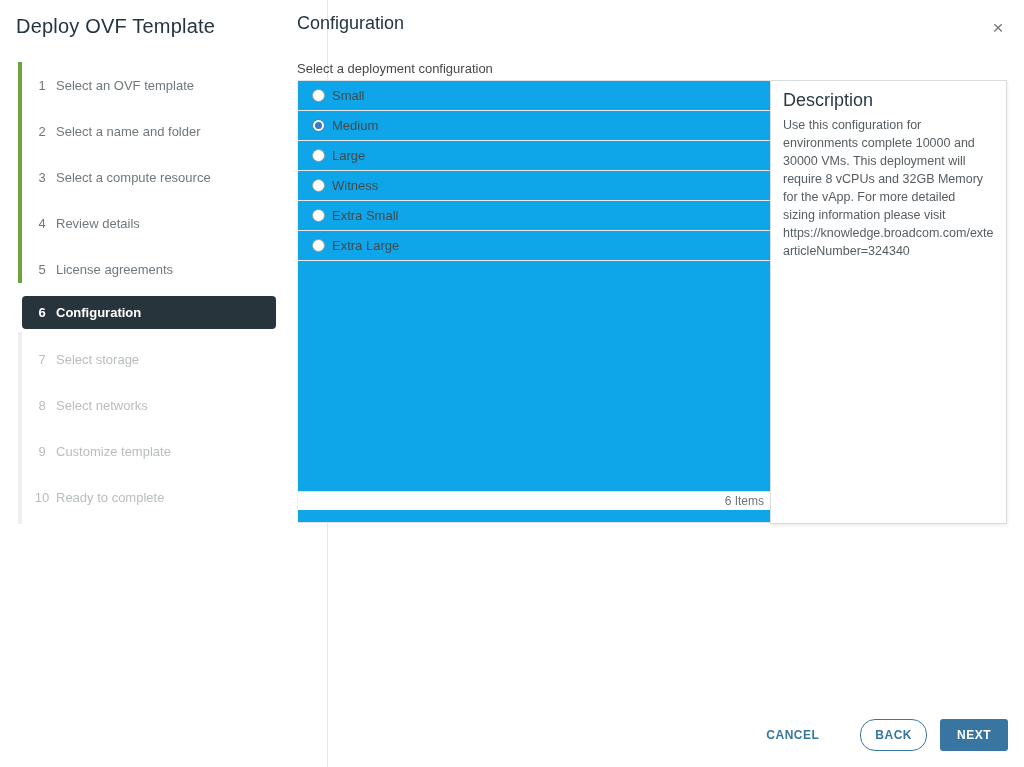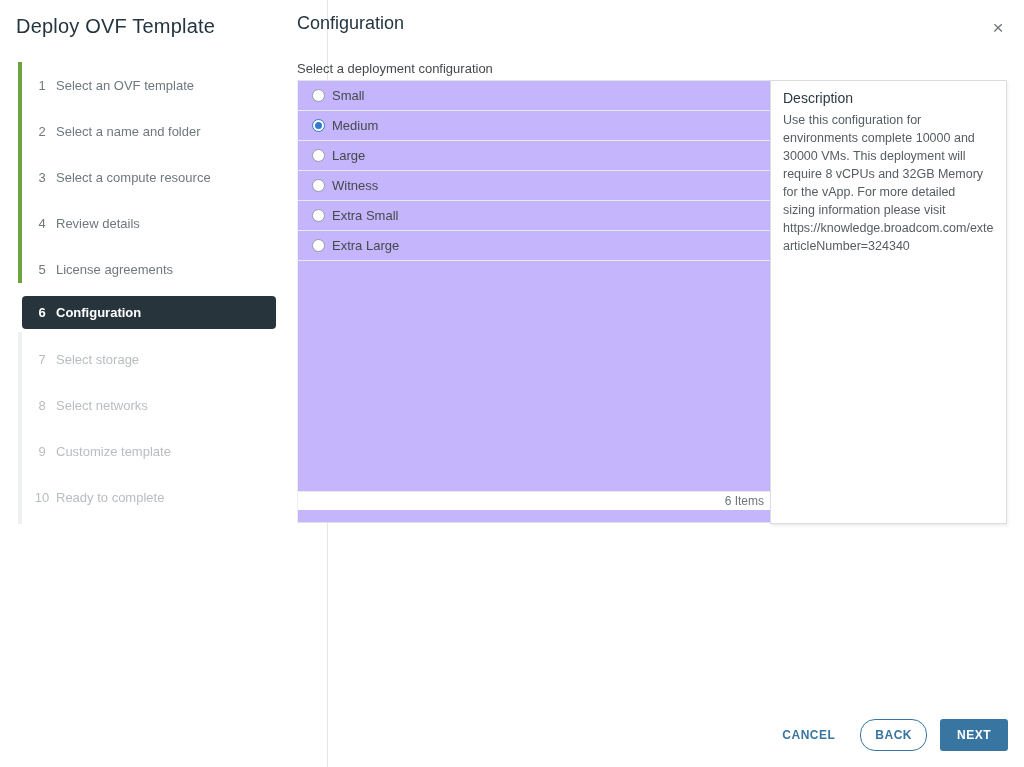--- a/index.html
+++ b/index.html
@@ -62,21 +62,21 @@
     position:absolute; left:297px; top:61px;
     font-size:13px; color:#45494c;
   }
 
   
   .grid {
     position:absolute; left:297px; top:80px; width:473px; height:443px;
     border-top:1px solid #dfe3e6;
     border-left:1px solid #eceef0;
     border-bottom:1px solid #dfe3e6;
-    background:#c4b5fd;
+    background:#0ea5e9;
   }
   .grid-row {
     height:30px; border-bottom:1px solid #e7eaec;
     display:flex; align-items:center; padding-left:14px;
     cursor:pointer;
   }
   .radio {
     width:13px; height:13px; border-radius:50%;
     border:1px solid #979da1; background:#fff; flex:none;
     position:relative;
@@ -94,41 +94,41 @@
     padding-right:6px; font-size:12px; color:#6d7579; background:#fff;
   }
 
   
   .desc-panel {
     position:absolute; left:770px; top:80px; width:237px; height:444px;
     background:#ffffff; border:1px solid #d9dde0;
     box-shadow:1px 2px 3px rgba(0,0,0,0.07);
     padding:9px 12px; overflow:hidden;
   }
-  .desc-title { font-size:14px; color:#2b3a42; margin-bottom:5px; }
+  .desc-title { font-size:18px; color:#2b3a42; margin-bottom:5px; }
   .desc-line {
     font-size:12.5px; line-height:18px; color:#565d62;
     white-space:nowrap; overflow:hidden;
   }
 
   
   .footer-bar {
     position:absolute; right:16px; bottom:16px;
     display:flex; align-items:center;
   }
   .btn-link {
     font-size:12px; font-weight:bold; letter-spacing:0.5px;
     color:#3876a1; cursor:pointer; margin-right:25px;margin-left:44px;
   }
   .btn-outline {
     min-width:62px; height:32px; border:1px solid #3876a1; border-radius:15px;
     background:#ffffff; color:#3876a1;
     font-size:12px; font-weight:bold; letter-spacing:0.5px;
     display:flex; align-items:center; justify-content:center;
-    cursor:pointer; margin-right:13px; padding:0 14px;
+    cursor:pointer; margin-right:13px; padding:0 14px;margin-left:16px;
   }
   .btn-primary {
     min-width:68px; height:32px; border:none; border-radius:3px;
     background:#3876a1; color:#ffffff;
     font-size:12px; font-weight:bold; letter-spacing:0.5px;
     display:flex; align-items:center; justify-content:center;
     cursor:pointer; padding:0 16px;
   }
 </style>
 </head>

